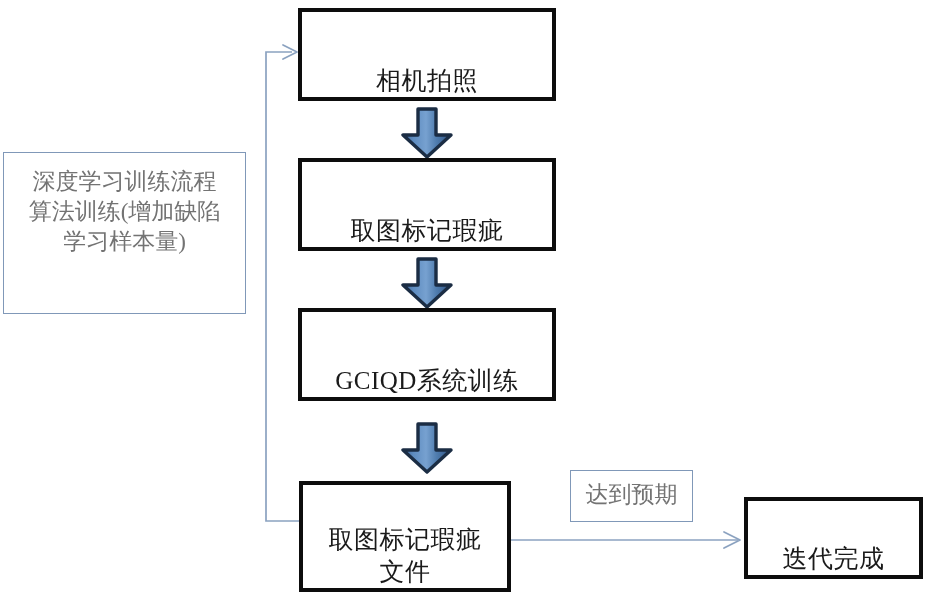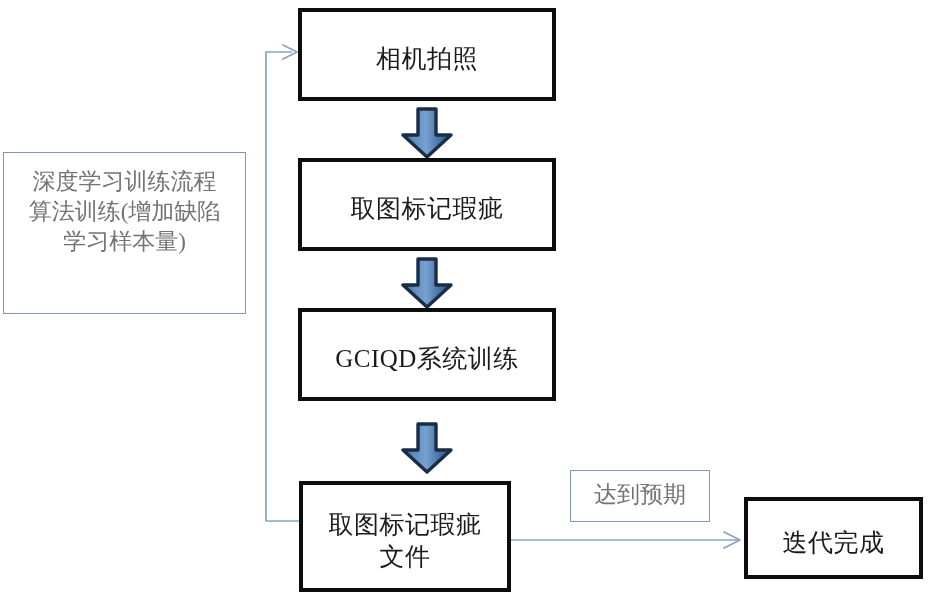--- a/index.html
+++ b/index.html
@@ -17,21 +17,21 @@
   }
 
   
   .proc-box {
     position: absolute;
     box-sizing: border-box;
     background: #ffffff;
     border: 4px solid #0d0d0d;
     display: flex;
     justify-content: center;
-    align-items: center;
+    align-items: flex-end;
   }
   .proc-label {
     color: #1a1a1a;
     font-size: 25px;
     line-height: 1.28;
     text-align: center;
     white-space: pre-line;
     padding-top: 9px;
     letter-spacing: 0.5px;
   }
@@ -135,21 +135,21 @@
       </linearGradient>
     </defs>
     <path d="M 19 2 L 37 2 L 37 28 L 52 28 L 28 50 L 4 28 L 19 28 Z" fill="url(#ag3)" stroke="#1b2d44" stroke-width="3.4" stroke-linejoin="round"></path>
   </svg>
 
   <div class="proc-box" style="left:299px; top:481px; width:212px; height:111px;">
     <div class="proc-label">取图标记瑕疵
 文件</div>
   </div>
 
-  <div class="note-box" style="left:570px; top:470px; width:140px; height:52px; justify-content:center; padding-bottom:3px;">
+  <div class="note-box" style="left:570px; top:470px; width:123px; height:52px; justify-content:center; padding-bottom:3px;">
     <div class="note-line">达到预期</div>
   </div>
 
   <div class="proc-box" style="left:744px; top:497px; width:179px; height:82px;">
     <div class="proc-label">迭代完成</div>
   </div>
 
 </div>
 
 </body></html>

